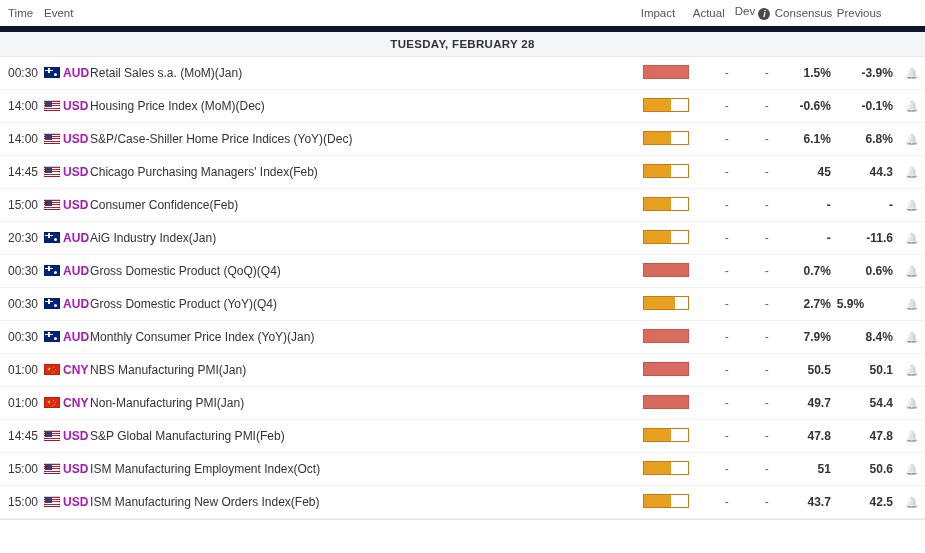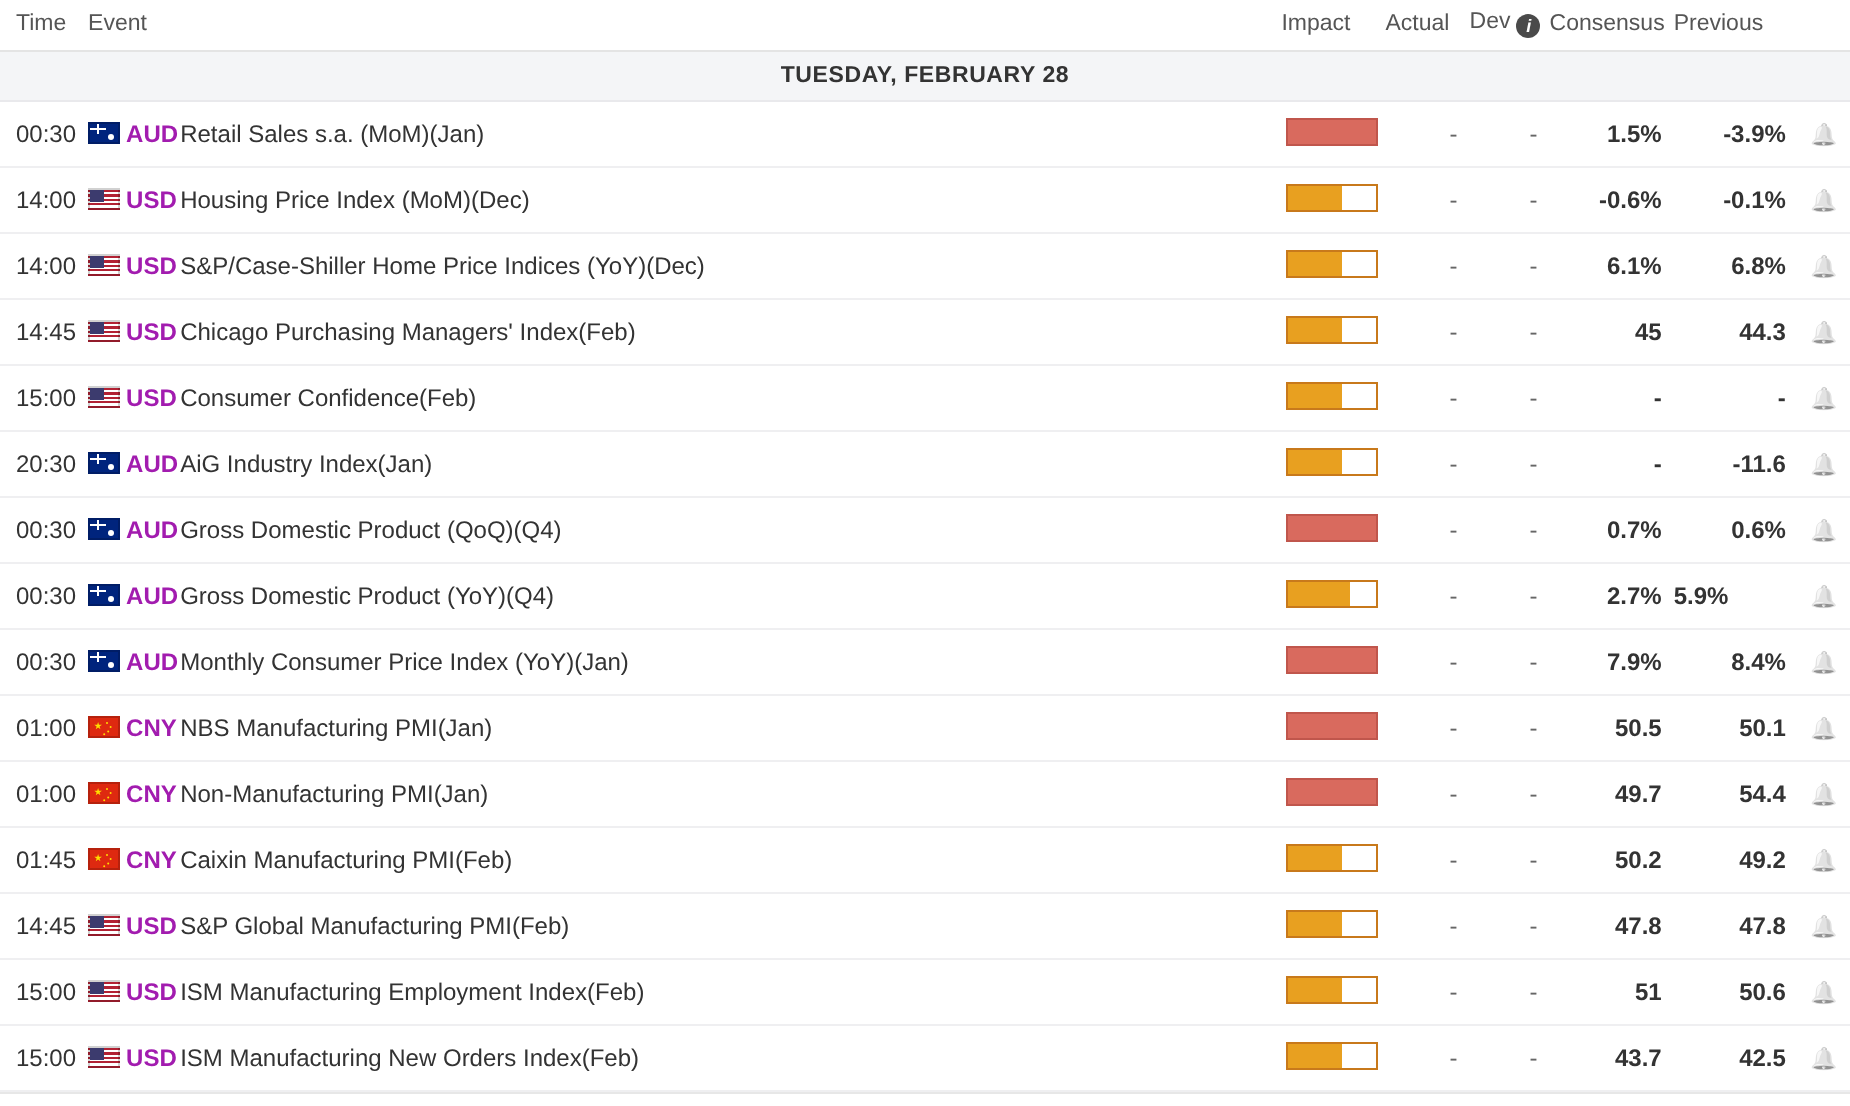--- a/index.html
+++ b/index.html
@@ -66,21 +66,21 @@
   }
   .day-row td {
     background: #f4f5f7;
     text-align: center;
     font-weight: bold;
     font-size: 11.5px;
     color: #333333;
     letter-spacing: 0.3px;
     padding: 6px 0;
     border-bottom: 1px solid #e9e9ec;
-    border-top: 1px solid #0f172a;
+    border-top: 6px solid #0f172a;
   }
   .ev-row td {
     border-bottom: 1px solid #efeff1;
     padding: 7px 0;
     vertical-align: middle;
     height: 18px;
   }
   .ev-row td.c-time {
     color: #333333;
     font-size: 12px;
@@ -354,45 +354,34 @@
           <td class="flag-cell"><span class="flag flag-CNY"></span><span class="cur">CNY</span></td>
           <td class="evt-name">Non-Manufacturing PMI(Jan)</td>
           <td class="c-impact" style="text-align: center;"><span class="impact-bar high"><i style="width: 100%;"></i></span></td>
           <td class="num dash" style="text-align: right;">-</td>
           <td class="num dash" style="text-align: right;">-</td>
           <td class="num bold" style="text-align: right;">49.7</td>
           <td class="num bold" style="text-align: right;">54.4</td>
           <td class="c-bell"><span class="bell" style="font-size: 11px; filter: grayscale(1) opacity(0.55);">🔔</span></td>
         </tr>
         <tr class="ev-row">
-          <td class="c-time">01:45</td>
-          <td class="flag-cell"><span class="flag flag-CNY"></span><span class="cur">CNY</span></td>
-          <td class="evt-name">Caixin Manufacturing PMI(Feb)</td>
-          <td class="c-impact" style="text-align: center;"><span class="impact-bar"><i style="width: 62%;"></i></span></td>
-          <td class="num dash" style="text-align: right;">-</td>
-          <td class="num dash" style="text-align: right;">-</td>
-          <td class="num bold" style="text-align: right;">50.2</td>
-          <td class="num bold" style="text-align: right;">49.2</td>
-          <td class="c-bell"><span class="bell" style="font-size: 11px; filter: grayscale(1) opacity(0.55);">🔔</span></td>
-        </tr>
-        <tr class="ev-row">
           <td class="c-time">14:45</td>
           <td class="flag-cell"><span class="flag flag-USD"></span><span class="cur">USD</span></td>
           <td class="evt-name">S&amp;P Global Manufacturing PMI(Feb)</td>
           <td class="c-impact" style="text-align: center;"><span class="impact-bar"><i style="width: 62%;"></i></span></td>
           <td class="num dash" style="text-align: right;">-</td>
           <td class="num dash" style="text-align: right;">-</td>
           <td class="num bold" style="text-align: right;">47.8</td>
           <td class="num bold" style="text-align: right;">47.8</td>
           <td class="c-bell"><span class="bell" style="font-size: 11px; filter: grayscale(1) opacity(0.55);">🔔</span></td>
         </tr>
         <tr class="ev-row">
           <td class="c-time">15:00</td>
           <td class="flag-cell"><span class="flag flag-USD"></span><span class="cur">USD</span></td>
-          <td class="evt-name">ISM Manufacturing Employment Index(Feb)</td>
+          <td class="evt-name">ISM Manufacturing Employment Index(Oct)</td>
           <td class="c-impact" style="text-align: center;"><span class="impact-bar"><i style="width: 62%;"></i></span></td>
           <td class="num dash" style="text-align: right;">-</td>
           <td class="num dash" style="text-align: right;">-</td>
           <td class="num bold" style="text-align: right;">51</td>
           <td class="num bold" style="">50.6</td>
           <td class="c-bell"><span class="bell" style="font-size: 11px; filter: grayscale(1) opacity(0.55);">🔔</span></td>
         </tr>
         <tr class="ev-row">
           <td class="c-time">15:00</td>
           <td class="flag-cell"><span class="flag flag-USD"></span><span class="cur">USD</span></td>

